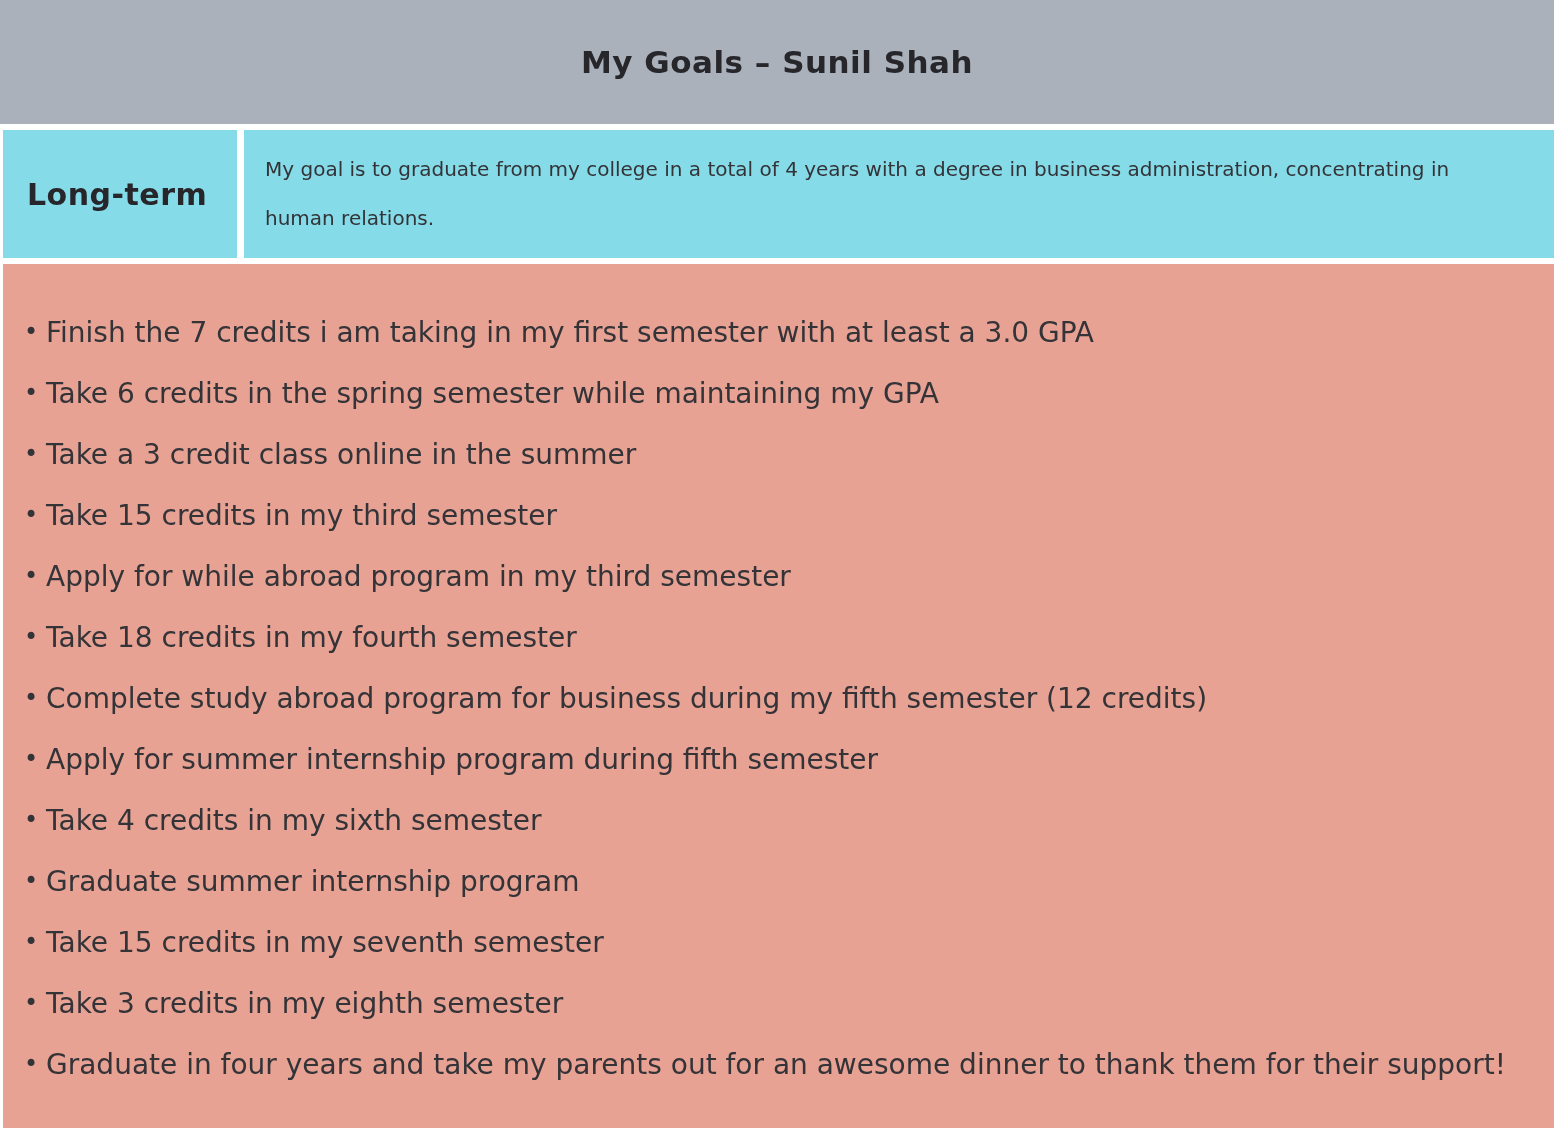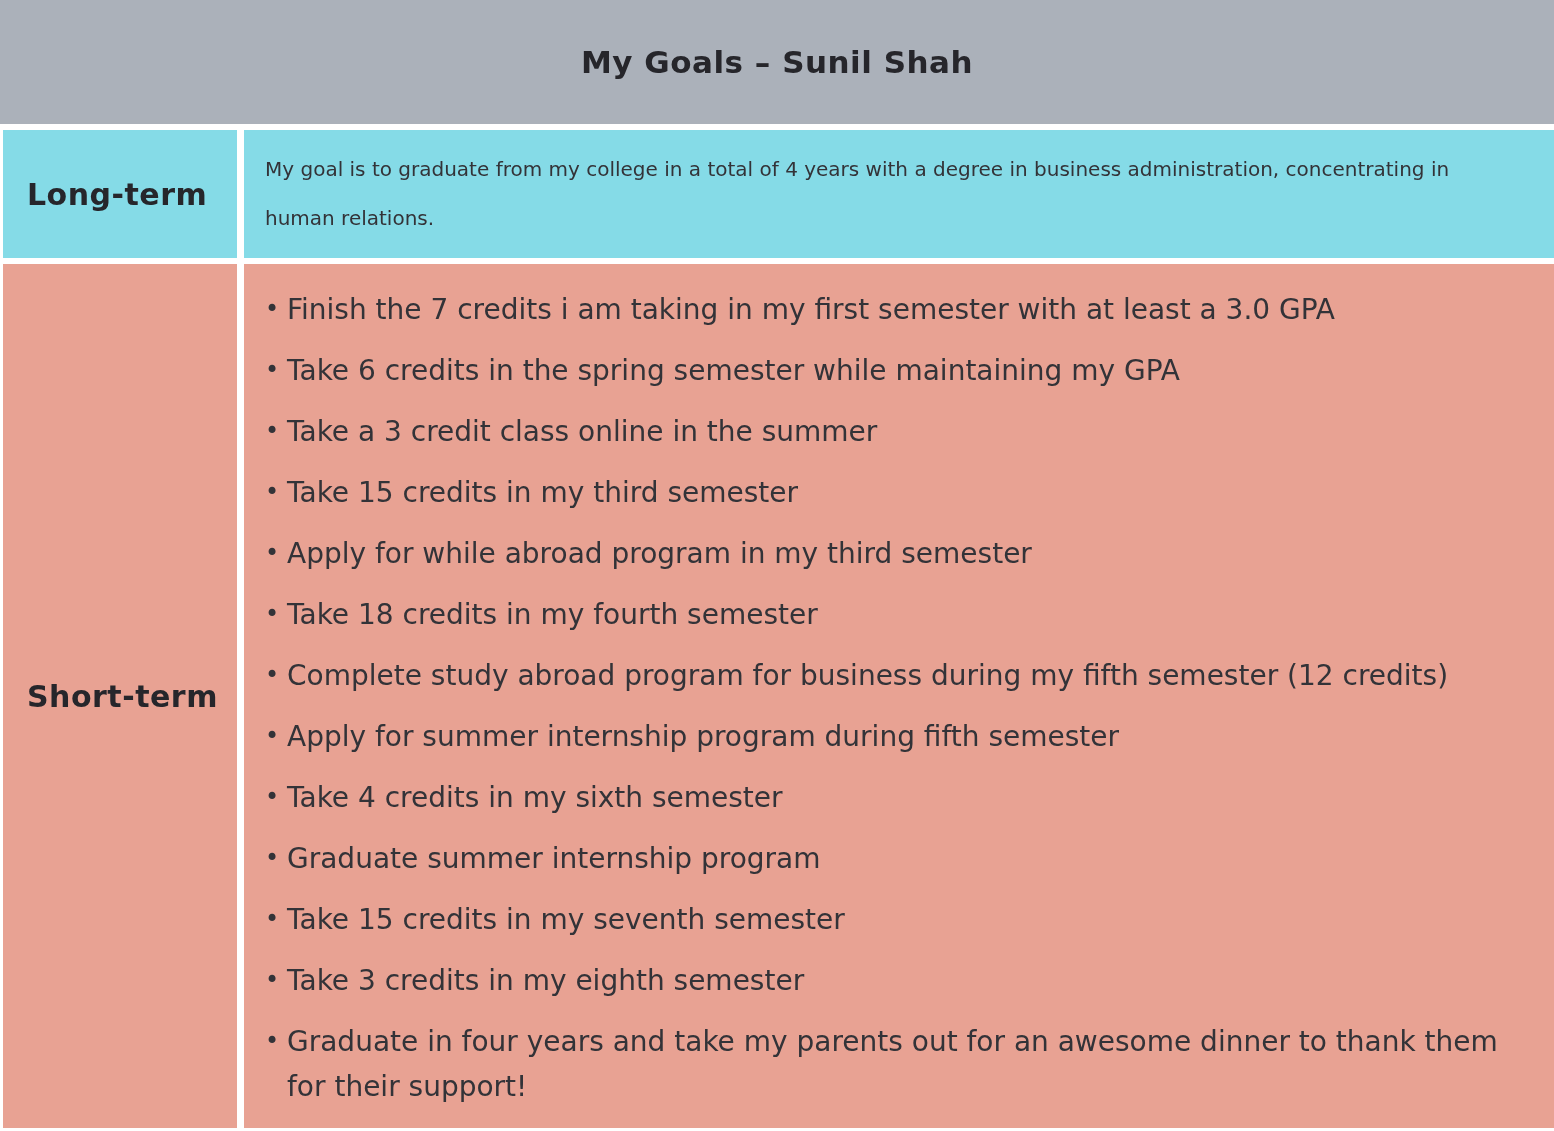--- a/index.html
+++ b/index.html
@@ -116,23 +116,20 @@
   <div class="row row-long-term">
     <div class="label-cell">
       <span class="row-label">Long-term</span>
     </div>
     <div class="content-cell">
       <p class="goal-paragraph">My goal is to graduate from my college in a total of 4 years with a degree in business administration, concentrating in human relations.</p>
     </div>
   </div>
 
   <div class="row row-short-term">
-    <div class="label-cell">
-      <span class="row-label">Short-term</span>
-    </div>
     <div class="content-cell">
       <ul class="goals-list">
         <li>
             <span class="bullet">•</span>
             <span class="li-text">Finish the 7 credits i am taking in my first semester with at least a 3.0 GPA</span>
           </li>
         <li>
             <span class="bullet">•</span>
             <span class="li-text">Take 6 credits in the spring semester while maintaining my GPA</span>
           </li>

